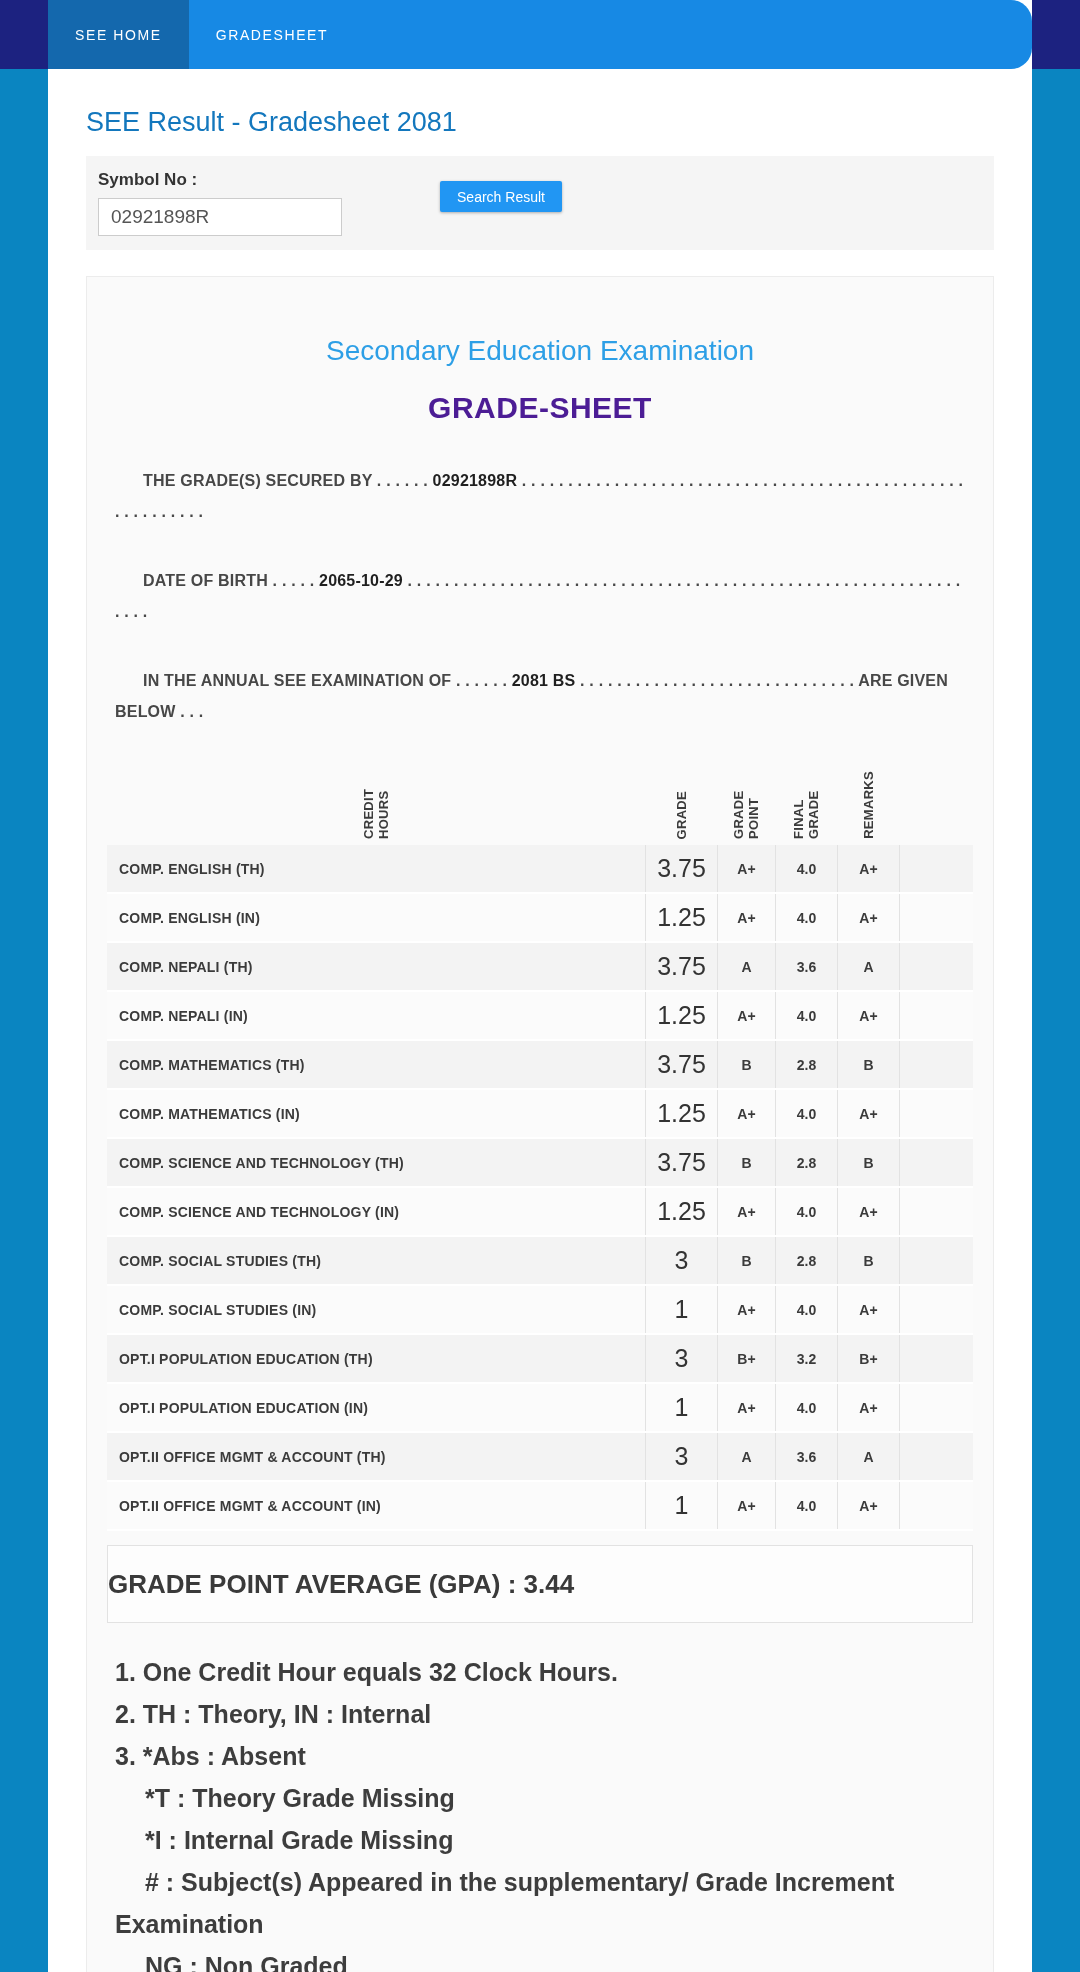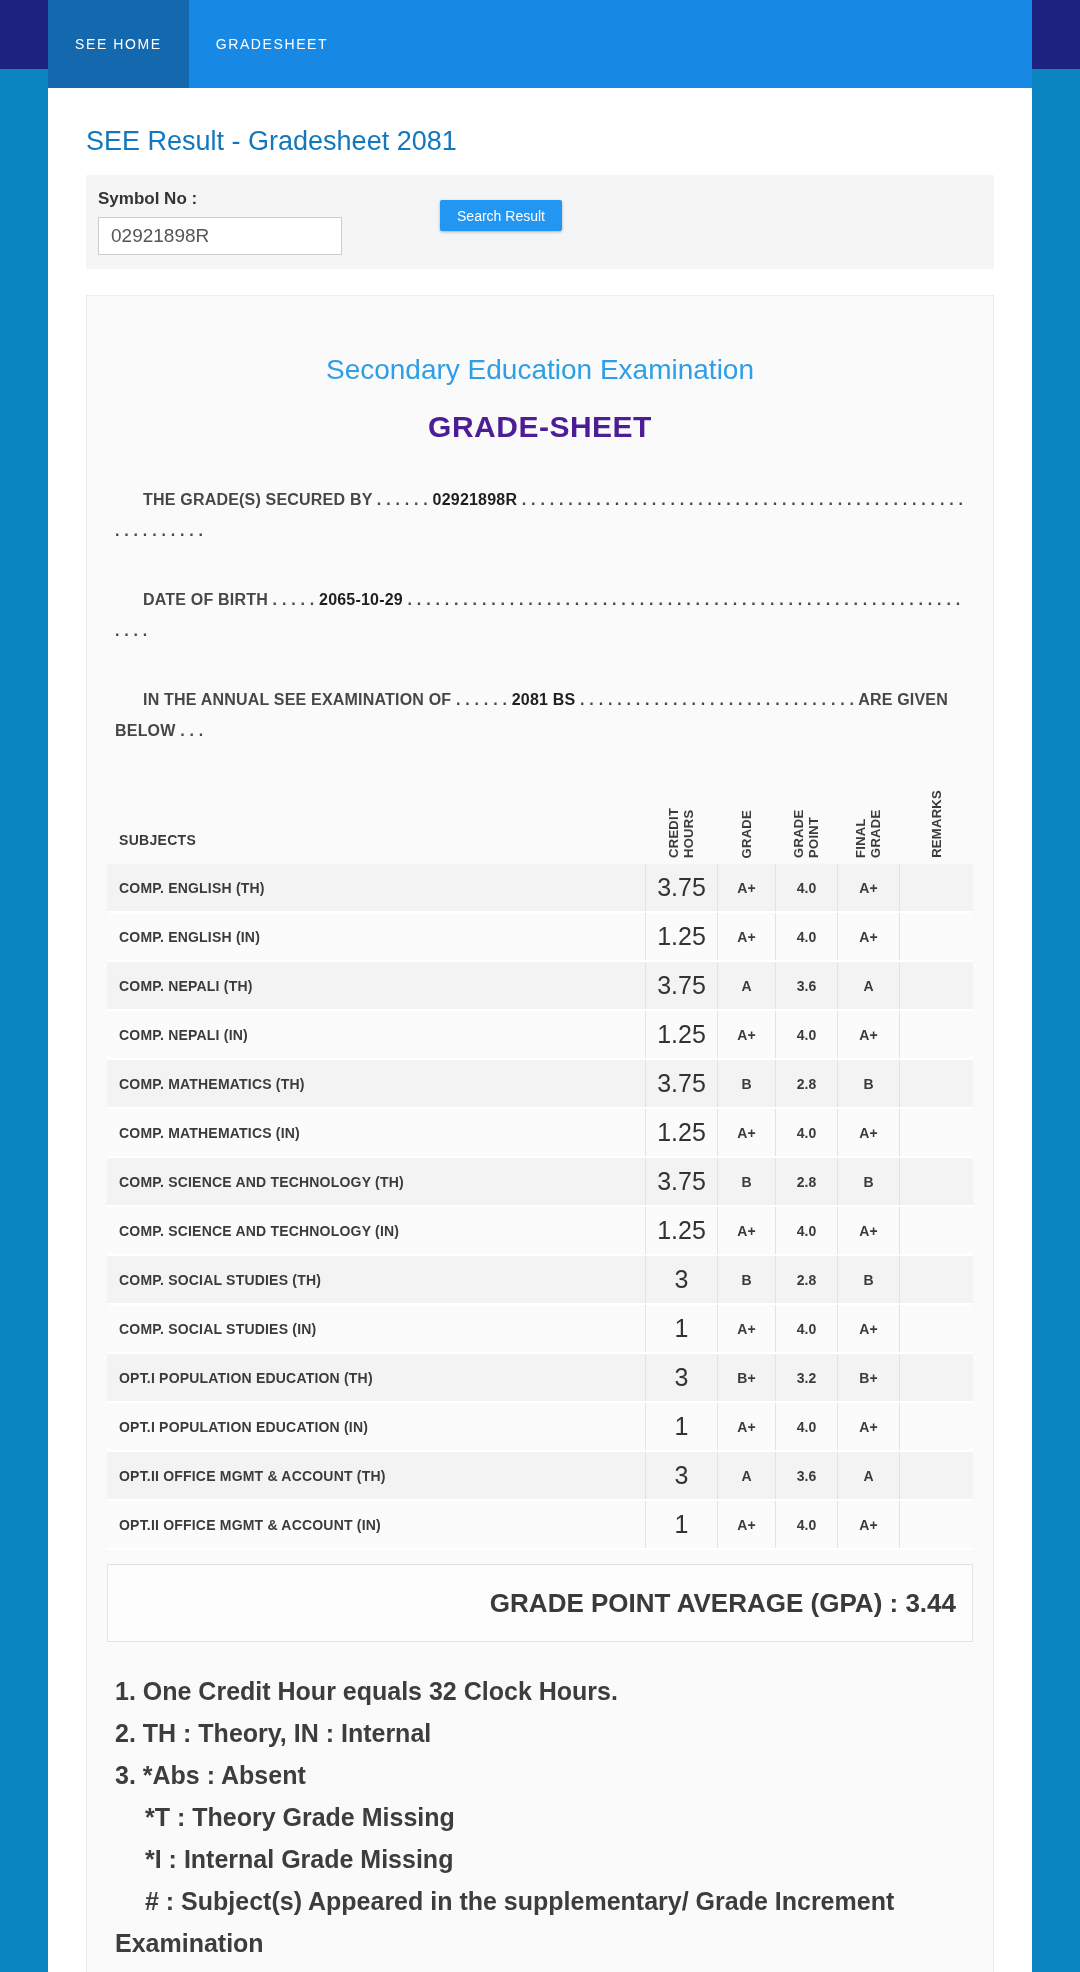--- a/index.html
+++ b/index.html
@@ -9,21 +9,21 @@
     background:var(--edge-cyan,#0a85c1);
     overflow:hidden;
     position:relative;
   }
   .corner { position:absolute; top:0; width:48px; height:69px; background:var(--corner-navy,#1c2280); z-index:3; }
   .corner.left { left:0; }
   .corner.right { right:0; }
   .frame { position:absolute; left:48px; top:0; width:984px; min-height:1972px; background:#fff; z-index:2; }
 
   
-  .topnav { height:88px; background:var(--nav-blue,#1789e4); display:flex; align-items:stretch; }
+  .topnav { height:69px; background:var(--nav-blue,#1789e4); display:flex; align-items:stretch;border-radius:21px; }
   .nav-tab { display:flex; align-items:center; padding:0 27px; color:#fff; font-size:14px; letter-spacing:1.6px; cursor:pointer; }
   .nav-tab.active { background:var(--nav-active-blue,#1468ad); }
 
   .content { padding:0 38px; }
 
   .page-title { margin-top:38px; font-size:27px; font-weight:400; color:var(--title-blue,#1377bd); }
 
   
   .search-panel { margin-top:18px; background:#f5f5f5; padding:14px 12px; display:flex; height:94px; }
   .field-label { font-size:17px; font-weight:bold; color:#333; white-space:nowrap; }
@@ -57,21 +57,21 @@
 
   .t-row { height:49px; border-bottom:2px solid #fff; align-items:stretch; }
   .t-row.odd { background:#f3f3f3; }
   .t-row.even { background:#fbfbfb; }
   .td { display:flex; align-items:center; justify-content:center; }
   .t-row .td + .td { border-left:1px solid #e2e2e2; }
   .td.subject { justify-content:flex-start; padding-left:12px; font-size:14px; font-weight:bold; color:#3b3b3b; letter-spacing:.2px; }
   .td.credit { font-size:25px; font-weight:400; color:#333; }
   .td.small { font-size:14px; font-weight:bold; color:#3b3b3b; }
 
-  .gpa-box { margin-top:14px; height:78px; background:#fdfdfd; border:1px solid #e2e2e2; display:flex; align-items:center; justify-content:flex-end;
+  .gpa-box { margin-top:14px; height:78px; background:#fdfdfd; border:1px solid #e2e2e2; display:flex; align-items:center; justify-content:flex-start;
     padding-right:16px; font-size:26px; font-weight:bold; color:#3a3a3a; }
 
   .notes { margin-top:28px; padding:0 8px; }
   .note-line { font-size:25px; font-weight:bold; color:#3d3d3d; line-height:42px; }
   .note-line.indent { text-indent:30px; }
 </style>
 </head>
 <body>
 
 <div class="corner left"></div>
@@ -104,21 +104,20 @@
       <h2 class="sheet-subheading">GRADE-SHEET</h2>
 
       <p class="dotline first"><span>THE GRADE(S) SECURED BY . . . . . . </span><span class="val">02921898R</span><span> . . . . . . . . . . . . . . . . . . . . . . . . . . . . . . . . . . . . . . . . . . . . . . . . . . . . . . . . . .</span></p>
 
       <p class="dotline"><span>DATE OF BIRTH . . . . . </span><span class="val">2065-10-29</span><span> . . . . . . . . . . . . . . . . . . . . . . . . . . . . . . . . . . . . . . . . . . . . . . . . . . . . . . . . . . . . . . . .</span></p>
 
       <p class="dotline"><span>IN THE ANNUAL SEE EXAMINATION OF . . . . . . </span><span class="val">2081 BS</span><span> . . . . . . . . . . . . . . . . . . . . . . . . . . . . . . ARE GIVEN BELOW . . .</span></p>
 
       <div class="grade-table">
         <div class="t-head">
-          <div class="th-subjects">SUBJECTS</div>
           <div class="th-rot">
               <span class="vhead">CREDIT HOURS</span>
             </div>
           <div class="th-rot">
               <span class="vhead">GRADE</span>
             </div>
           <div class="th-rot">
               <span class="vhead">GRADE POINT</span>
             </div>
           <div class="th-rot">

